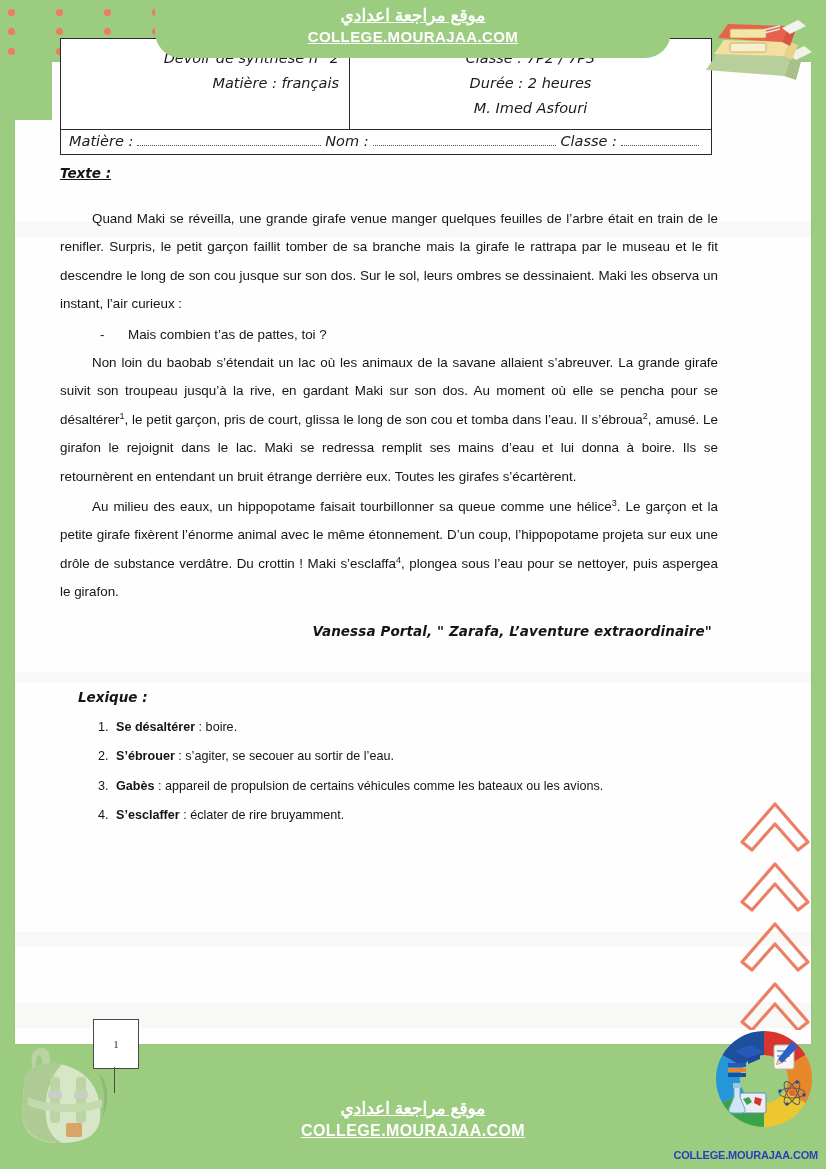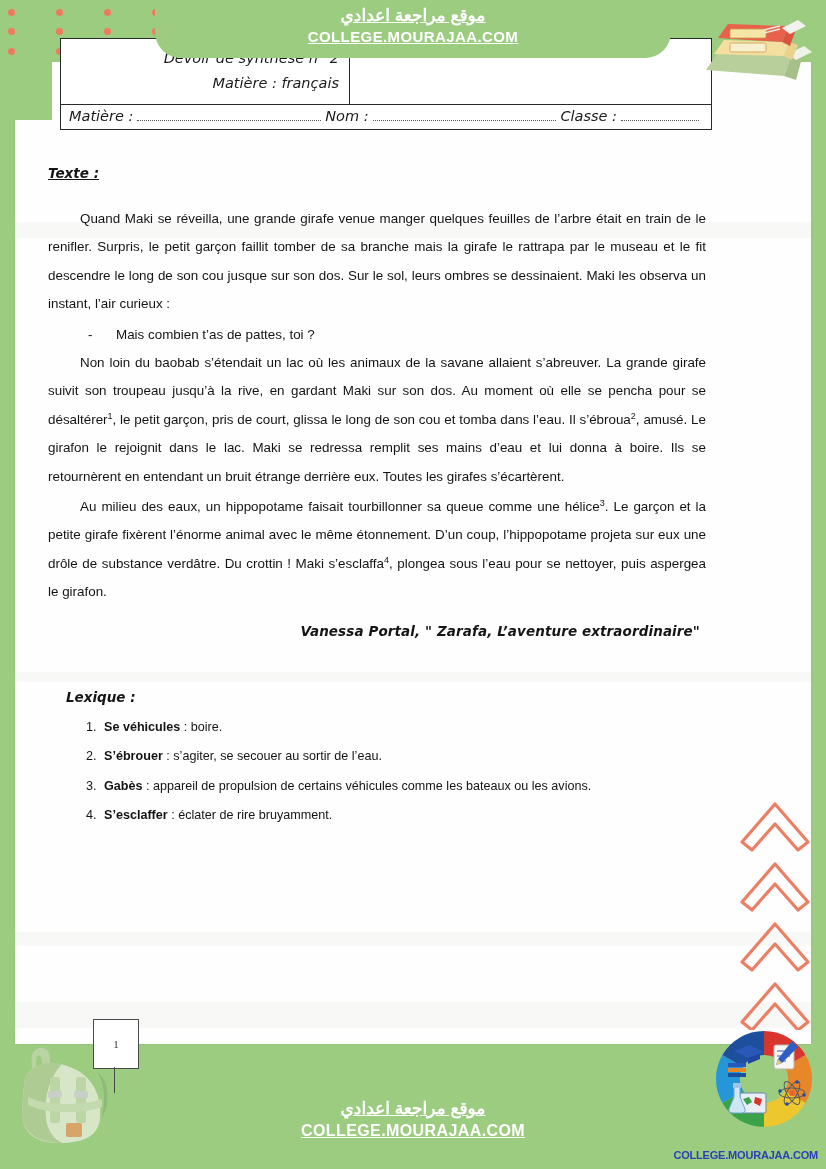--- a/index.html
+++ b/index.html
@@ -170,21 +170,21 @@
   .dotted {
     flex: 1;
     border-bottom: 1.5px dotted #555;
     margin: 0 4px 3px 4px;
     height: 10px;
   }
 
   
   .doc {
     position: absolute;
-    left: 48px;
+    left: 60px;
     top: 165px;
     width: 658px;
     color: #151515;
   }
   .texte-label {
     font-family: "DejaVu Sans", sans-serif;
     font-size: 13.5px;
     font-weight: bold;
     font-style: italic;
     text-decoration: underline;
@@ -375,20 +375,25 @@
     <div class="ar">موقع مراجعة اعدادي</div>
     <div class="url">COLLEGE.MOURAJAA.COM</div>
   </div>
 
   <div class="exam-table">
     <div class="exam-row-top">
       <div class="exam-cell cell-2">
         <div>Devoir de synthèse n° 2</div>
         <div>Matière : français</div>
       </div>
+      <div class="exam-cell cell-3">
+        <div>Classe : 7P2 / 7P3</div>
+        <div>Durée : 2 heures</div>
+        <div>M. Imed Asfouri</div>
+      </div>
     </div>
     <div class="exam-row-bottom">
       <span class="field">Matière :</span>
       <span class="dotted"></span>
       <span class="field">Nom :</span>
       <span class="dotted"></span>
       <span class="field">Classe :</span>
       <span class="dotted" style="max-width:78px;"></span>
     </div>
   </div>
@@ -405,21 +410,21 @@
 
 
     <p class="para"><span>Non loin du baobab s’étendait un lac où les animaux de la savane allaient s’abreuver. La grande girafe suivit son troupeau jusqu’à la rive, en gardant Maki sur son dos. Au moment où elle se pencha pour se désaltérer</span><sup>1</sup><span>, le petit garçon, pris de court, glissa le long de son cou et tomba dans l’eau. Il s’ébroua</span><sup>2</sup><span>, amusé. Le girafon le rejoignit dans le lac. Maki se redressa remplit ses mains d’eau et lui donna à boire. Ils se retournèrent en entendant un bruit étrange derrière eux. Toutes les girafes s’écartèrent.</span></p>
 
     <p class="para"><span>Au milieu des eaux, un hippopotame faisait tourbillonner sa queue comme une hélice</span><sup>3</sup><span>. Le garçon et la petite girafe fixèrent l’énorme animal avec le même étonnement. D’un coup, l’hippopotame projeta sur eux une drôle de substance verdâtre. Du crottin ! Maki s’esclaffa</span><sup>4</sup><span>, plongea sous l’eau pour se nettoyer, puis aspergea le girafon.</span></p>
 
     <div class="attribution">Vanessa Portal, " Zarafa, L’aventure extraordinaire"</div>
 
     <div class="lexique-title">Lexique :</div>
     <ol class="lexique">
-      <li><span class="term">Se véhicules</span><span> : boire.</span></li>
+      <li><span class="term">Se désaltérer</span><span> : boire.</span></li>
       <li><span class="term">S’ébrouer</span><span> : s’agiter, se secouer au sortir de l’eau.</span></li>
       <li><span class="term">Gabès</span><span> : appareil de propulsion de certains véhicules comme les bateaux ou les avions.</span></li>
       <li><span class="term">S’esclaffer</span><span> : éclater de rire bruyamment.</span></li>
     </ol>
   </div>
 
   <div class="artifact">1</div>
   <div class="artifact-stem"></div>
 
   <div class="chevrons">

